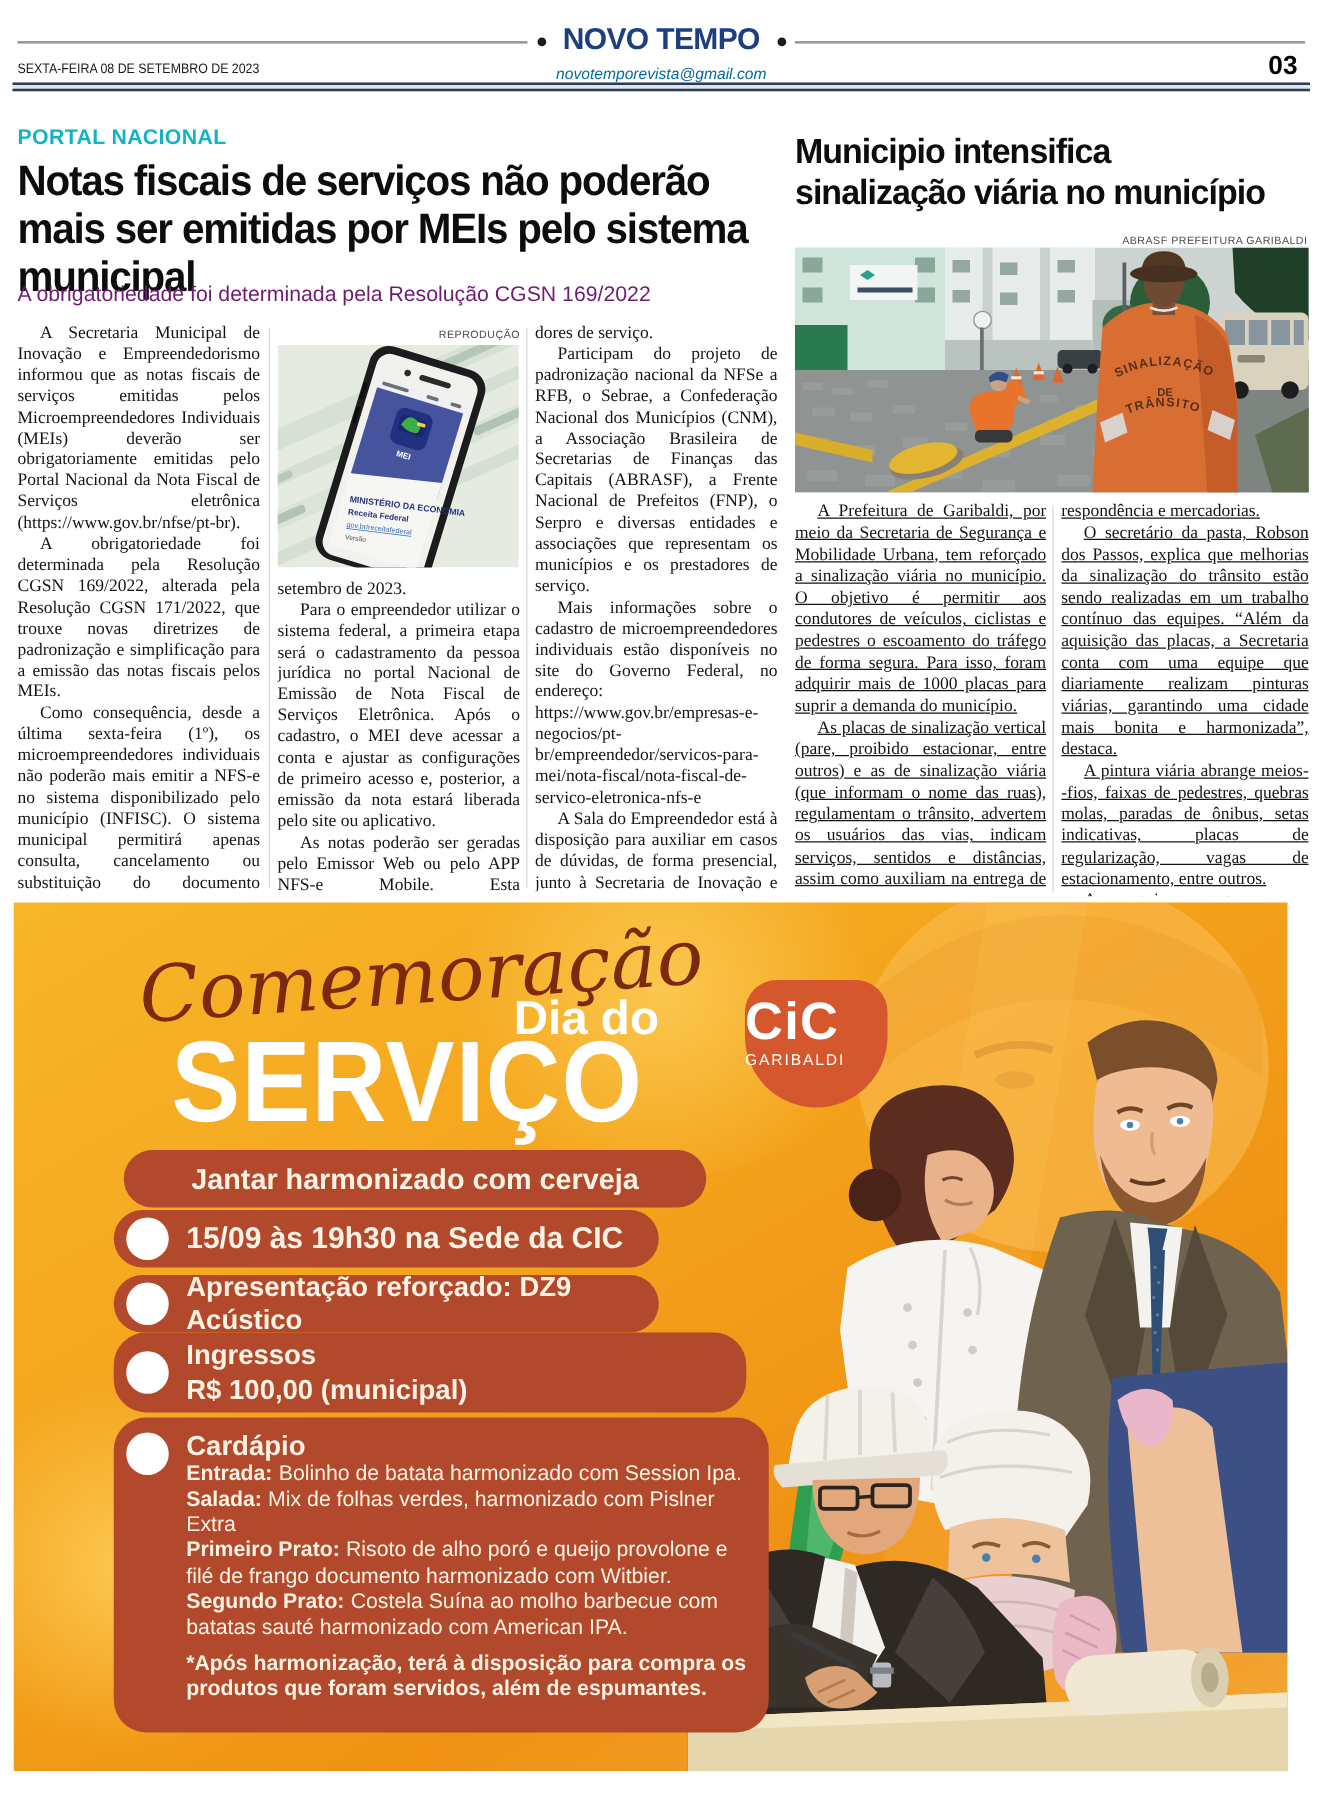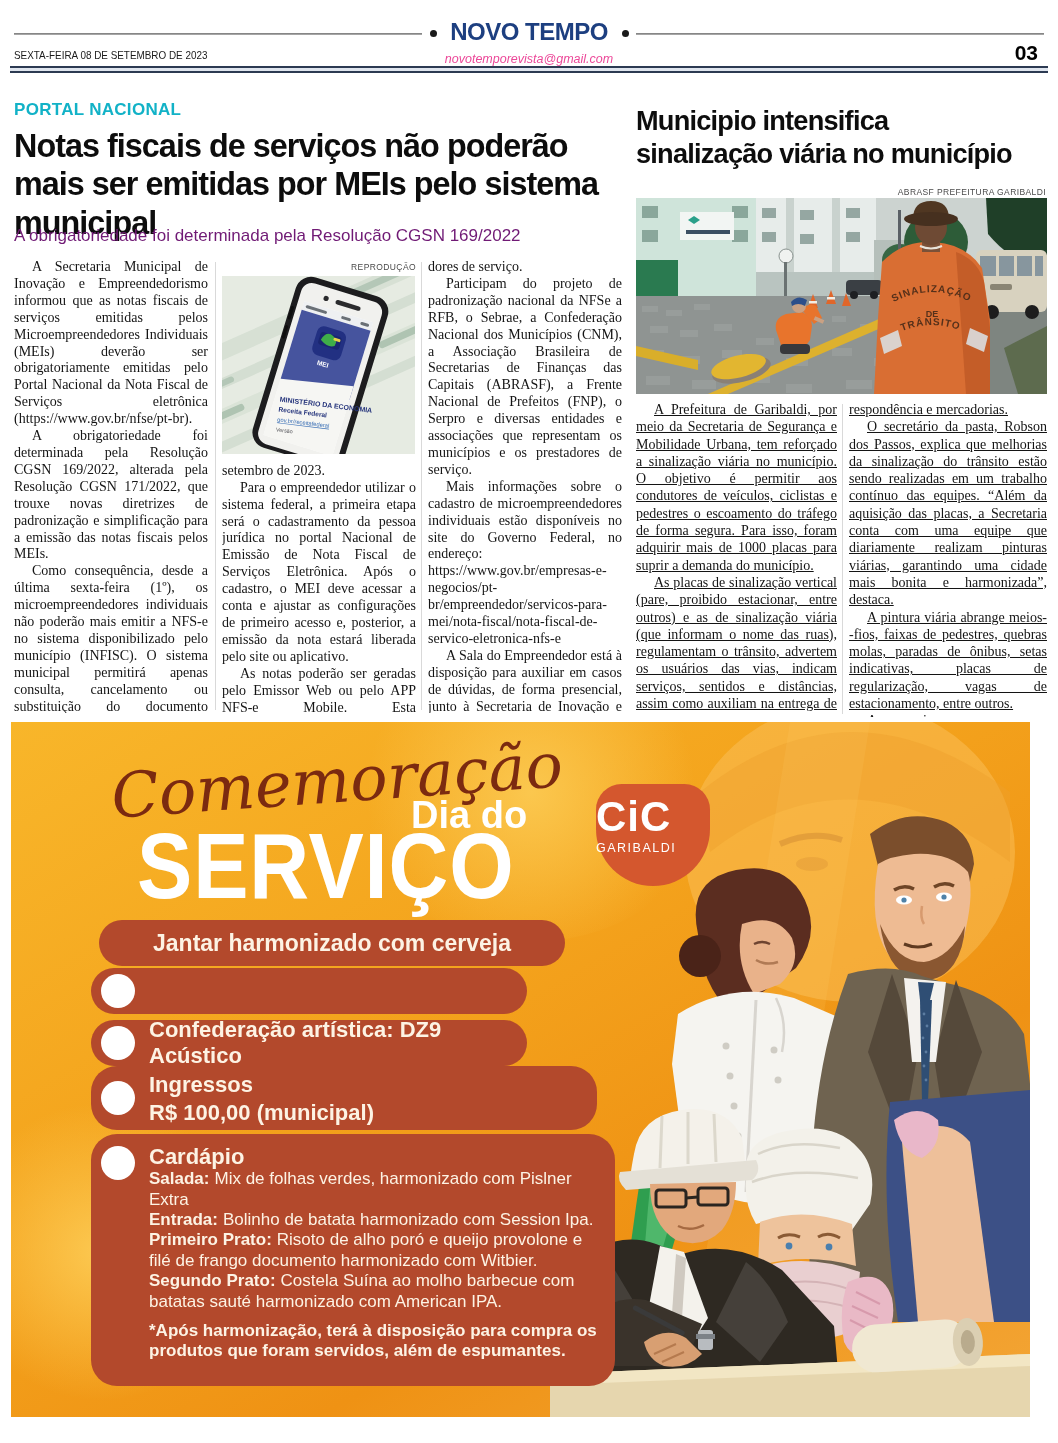--- a/index.html
+++ b/index.html
@@ -7,21 +7,21 @@
         font-family:"Liberation Sans",sans-serif;color:#111;}
 
   
   .hline{position:absolute;top:33px;height:2px;background:linear-gradient(to bottom,#777,#b5b5b5);}
   .hdot{position:absolute;top:30px;width:7px;height:7px;border-radius:50%;background:#1a1a1a;}
   .masthead{position:absolute;left:429px;top:18px;width:200px;text-align:center;
             font-size:24px;font-weight:bold;color:#1d3f80;letter-spacing:-0.5px;}
   .hdate{position:absolute;left:14px;top:49px;font-size:11px;color:#1a1a1a;
          transform:scaleX(.9);transform-origin:left;white-space:nowrap;}
   .hemail{position:absolute;left:0;right:0;top:52px;text-align:center;font-style:italic;
-          font-size:12.5px;color:#ec4899;}
+          font-size:12.5px;color:#0369a1;}
   .hpage{position:absolute;right:20px;top:41px;font-size:21px;font-weight:bold;color:#000;}
   .dblrule{position:absolute;left:10px;right:10px;top:66px;height:3px;background:#dfe5ee;
            border-top:2px solid #2c3a52;border-bottom:2px solid #2c3a52;}
 
   
   .kicker{position:absolute;left:14px;top:100px;font-size:17px;font-weight:bold;color:#12b2c7;letter-spacing:.3px;}
   .headline1{position:absolute;left:14px;top:126px;width:660px;font-size:34px;font-weight:bold;
              color:#0d0d0d;line-height:1.13;letter-spacing:-1px;transform:scaleX(.95);transform-origin:left top;}
   .subhead{position:absolute;left:14px;top:226px;font-size:17px;color:#701a75;}
   .bodycol{position:absolute;top:259px;width:194px;height:454px;overflow:hidden;
@@ -436,40 +436,41 @@
 
     <div class="cicbadge">
       <div class="ciclogo">CiC</div>
       <div class="ciccity">GARIBALDI</div>
     </div>
 
     <div class="adpill banner">Jantar harmonizado com cerveja Leopoldina</div>
 
     <div class="adpill item1">
       <span class="bullet"></span>
+      <span class="itemtext">15/09 às 19h30 na Sede da CIC</span>
     </div>
 
     <div class="adpill item2">
       <span class="bullet"></span>
-      <span class="itemtext">Confederação artística: DZ9 Acústico</span>
+      <span class="itemtext">Apresentação reforçado: DZ9 Acústico</span>
     </div>
 
     <div class="adpill item3">
       <span class="bullet"></span>
       <span class="itemtext">
         <span>Ingressos</span><br>
         <span>R$ 100,00 (municipal)</span>
       </span>
     </div>
 
     <div class="adpill menubox">
       <span class="bullet toppos"></span>
       <div class="menutitle">Cardápio</div>
+      <div class="mline"><b>Entrada:</b><span>Bolinho de batata harmonizado com Session Ipa.</span></div>
       <div class="mline"><b>Salada:</b><span>Mix de folhas verdes, harmonizado com Pislner Extra</span></div>
-      <div class="mline"><b>Entrada:</b><span>Bolinho de batata harmonizado com Session Ipa.</span></div>
       <div class="mline"><b>Primeiro Prato:</b><span>Risoto de alho poró e queijo provolone e filé de frango documento harmonizado com Witbier.</span></div>
       <div class="mline"><b>Segundo Prato:</b><span>Costela Suína ao molho barbecue com batatas sauté harmonizado com American IPA.</span></div>
       <div class="menunote">*Após harmonização, terá à disposição para compra os produtos que foram servidos, além de espumantes.</div>
     </div>
   </section>
 
   <div class="whitemargin"></div>
 </div>
 
 </body></html>

